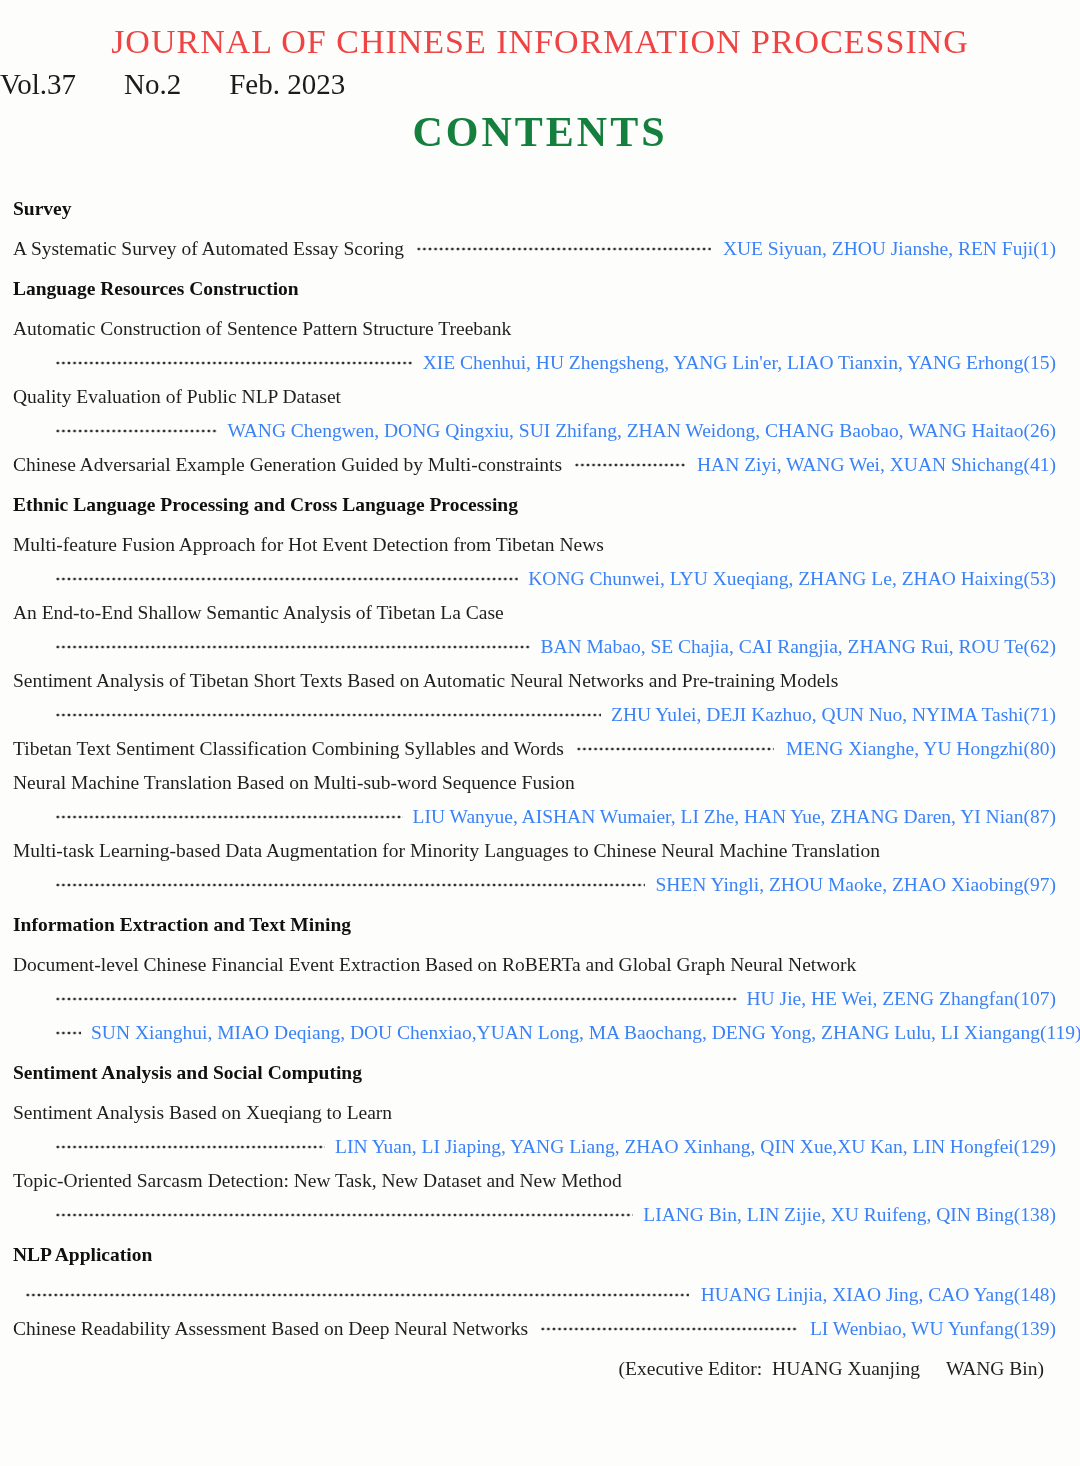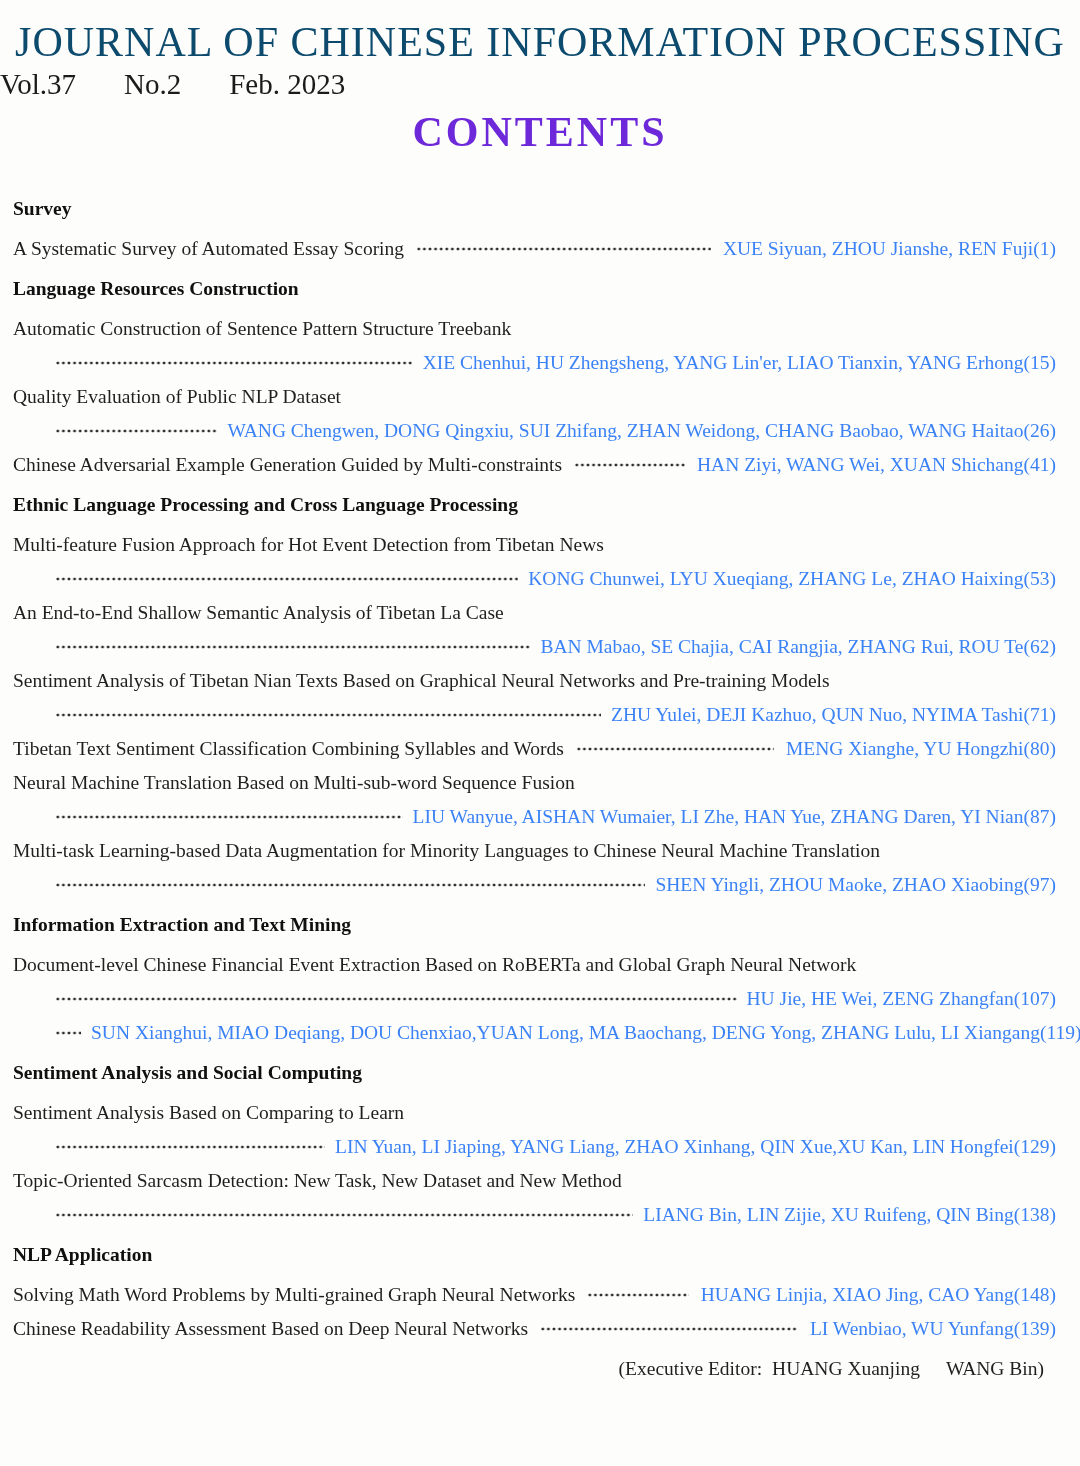--- a/index.html
+++ b/index.html
@@ -17,39 +17,39 @@
     font-family: "Liberation Serif", "DejaVu Serif", serif;
     overflow: hidden;
     box-sizing: border-box;
   }
   
   .header {
     text-align: center;
     padding-top: 22px;
   }
   .journal-title {
-    font-size: 42px;
+    font-size: 34px;
     line-height: 40px;
     letter-spacing: 1px;
-    color: #0c4a6e;
+    color: #ef4444;
     white-space: nowrap;
   }
   .issue-line {
     display: flex;
     gap: 48px;
     font-size: 29px;
     line-height: 44px;
     color: #1b1b1b;
   }
   .contents-title {
     font-size: 42px;
     line-height: 52px;
     font-weight: bold;
     letter-spacing: 3px;
-    color: #6d28d9;
+    color: #15803d;
   }
   
   .toc {
     padding: 28px 24px 0 13px;
   }
   .row {
     display: flex;
     align-items: center;
     height: 34px;
     font-size: 19.5px;
@@ -171,21 +171,21 @@
           <span class="title">An End-to-End Shallow Semantic Analysis of Tibetan La Case</span>
         </div>
         <div class="row entry-row cont">
           <span class="dots"></span>
           <span class="authors">
             <span>BAN Mabao, SE Chajia, CAI Rangjia, ZHANG Rui, ROU Te</span>
             <span class="pg">(62)</span>
           </span>
         </div>
         <div class="row entry-row">
-          <span class="title">Sentiment Analysis of Tibetan Nian Texts Based on Graphical Neural Networks and Pre-training Models</span>
+          <span class="title">Sentiment Analysis of Tibetan Short Texts Based on Automatic Neural Networks and Pre-training Models</span>
         </div>
         <div class="row entry-row cont">
           <span class="dots"></span>
           <span class="authors">
             <span>ZHU Yulei, DEJI Kazhuo, QUN Nuo, NYIMA Tashi</span>
             <span class="pg">(71)</span>
           </span>
         </div>
         <div class="row entry-row inline">
           <span class="title">Tibetan Text Sentiment Classification Combining Syllables and Words</span>
@@ -232,21 +232,21 @@
           <span class="dots"></span>
           <span class="authors">
             <span>SUN Xianghui, MIAO Deqiang, DOU Chenxiao,YUAN Long, MA Baochang, DENG Yong, ZHANG Lulu, LI Xiangang</span>
             <span class="pg">(119)</span>
           </span>
         </div>
       </section>
       <section class="toc-section">
         <h2 class="row section-heading">Sentiment Analysis and Social Computing</h2>
         <div class="row entry-row">
-          <span class="title">Sentiment Analysis Based on Comparing to Learn</span>
+          <span class="title">Sentiment Analysis Based on Xueqiang to Learn</span>
         </div>
         <div class="row entry-row cont">
           <span class="dots"></span>
           <span class="authors">
             <span>LIN Yuan, LI Jiaping, YANG Liang, ZHAO Xinhang, QIN Xue,XU Kan, LIN Hongfei</span>
             <span class="pg">(129)</span>
           </span>
         </div>
         <div class="row entry-row">
           <span class="title">Topic-Oriented Sarcasm Detection: New Task, New Dataset and New Method</span>
@@ -255,21 +255,20 @@
           <span class="dots"></span>
           <span class="authors">
             <span>LIANG Bin, LIN Zijie, XU Ruifeng, QIN Bing</span>
             <span class="pg">(138)</span>
           </span>
         </div>
       </section>
       <section class="toc-section">
         <h2 class="row section-heading">NLP Application</h2>
         <div class="row entry-row inline">
-          <span class="title">Solving Math Word Problems by Multi-grained Graph Neural Networks</span>
           <span class="dots"></span>
           <span class="authors">
             <span>HUANG Linjia, XIAO Jing, CAO Yang</span>
             <span class="pg">(148)</span>
           </span>
         </div>
         <div class="row entry-row inline">
           <span class="title">Chinese Readability Assessment Based on Deep Neural Networks</span>
           <span class="dots"></span>
           <span class="authors">

